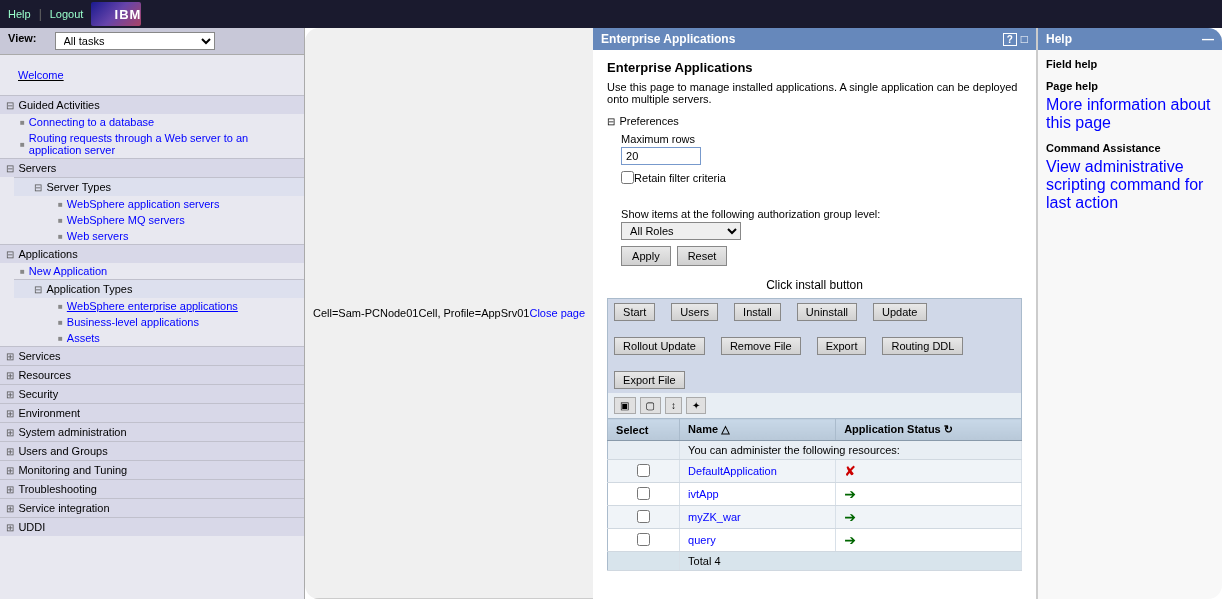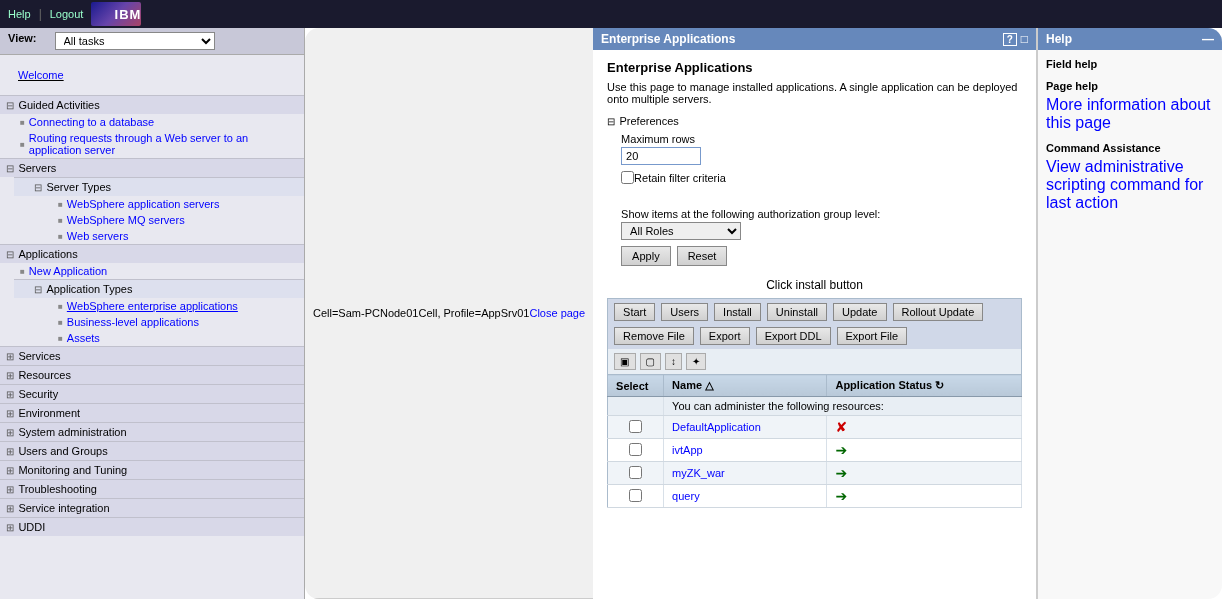--- a/index.html
+++ b/index.html
@@ -72,21 +72,21 @@
     .checkbox-row { display: flex; align-items: center; gap: 0; font-size: 11px; margin-bottom: 24px; }
     .select-row { display: flex; align-items: center; gap: 6px; font-size: 11px; margin-bottom: 6px; }
     .auth-select { border: 1px solid #888; padding: 1px 4px; font-size: 11px; width: 120px; }
     .btn-row { display: flex; gap: 6px; margin-bottom: 12px; }
     .btn { border: 1px solid #888; background: linear-gradient(to bottom, #e8e8e8, #d0d0d0); padding: 3px 10px; font-size: 11px; cursor: pointer; }
 
     
     #install-note { text-align: center; font-size: 12px; margin-bottom: 6px; color: #000; }
 
     
-    #table-toolbar { display: flex; gap: 6px; margin-bottom: 0; background: #d0d8e8; padding: 4px 6px; border: 1px solid #aabbcc; border-bottom: none; flex-wrap: wrap; }
+    #table-toolbar { display: flex; gap: 16px; margin-bottom: 0; background: #d0d8e8; padding: 4px 6px; border: 1px solid #aabbcc; border-bottom: none; flex-wrap: wrap; }
     .tb-btn { border: 1px solid #888; background: linear-gradient(to bottom, #e8e8e8, #d0d0d0); padding: 2px 8px; font-size: 11px; cursor: pointer; }
 
     
     #sel-icons { display: flex; gap: 4px; padding: 4px 6px; background: #e8eef4; border: 1px solid #aabbcc; border-bottom: none; border-top: none; }
     .icon-btn { border: 1px solid #aaa; background: #e0e0e0; padding: 2px 5px; cursor: pointer; font-size: 10px; display: flex; align-items: center; }
 
     
     #app-table { width: 100%; border-collapse: collapse; border: 1px solid #aabbcc; font-size: 11px; }
     #app-table th { background: linear-gradient(to bottom, #c8d8e8, #b8c8d8); padding: 4px 8px; text-align: left; border-bottom: 1px solid #8899aa; border-right: 1px solid #aabbcc; white-space: nowrap; font-size: 11px; }
     #app-table td { padding: 3px 8px; border-bottom: 1px solid #d0d8e0; border-right: 1px solid #d8e0e8; }
@@ -309,35 +309,35 @@
 
           <div id="table-toolbar">
             <button class="tb-btn">Start</button>
             <button class="tb-btn">Users</button>
             <button class="tb-btn">Install</button>
             <button class="tb-btn">Uninstall</button>
             <button class="tb-btn">Update</button>
             <button class="tb-btn">Rollout Update</button>
             <button class="tb-btn">Remove File</button>
             <button class="tb-btn">Export</button>
-            <button class="tb-btn">Export DDL</button>
+            <button class="tb-btn">Routing DDL</button>
             <button class="tb-btn">Export File</button>
           </div>
 
           <div id="sel-icons">
             <button class="icon-btn" title="Select All">▣</button>
             <button class="icon-btn" title="Deselect All">▢</button>
             <button class="icon-btn" title="Expand">↕</button>
             <button class="icon-btn" title="Collapse">✦</button>
           </div>
 
           <table id="app-table">
             <thead>
               <tr>
-                <th style="width:56px;">
+                <th style="width:72px;">
                   <span>Select</span>
                 </th>
                 <th>
                   <span>Name</span>
                   <span style="cursor:pointer;"> △</span>
                 </th>
                 <th>
                   <span>Application Status</span>
                   <span style="cursor:pointer;"> ↻</span>
                 </th>
@@ -361,20 +361,24 @@
               <tr>
                 <td style="text-align:center;"><input type="checkbox" style=""></td>
                 <td><a href="#" class="app-link">myZK_war</a></td>
                 <td><span class="status-green">➔</span></td>
               </tr>
               <tr>
                 <td style="text-align:center;"><input type="checkbox" style=""></td>
                 <td><a href="#" class="app-link">query</a></td>
                 <td><span class="status-green">➔</span></td>
               </tr>
+              <tr class="total-row">
+                <td></td>
+                <td colspan="2">Total 4</td>
+              </tr>
             </tbody>
           </table>
         </div>
       </div>
 
       <div id="help-panel">
         <div id="help-panel-header">
           <span>Help</span>
           <span style="cursor:pointer;">—</span>
         </div>

